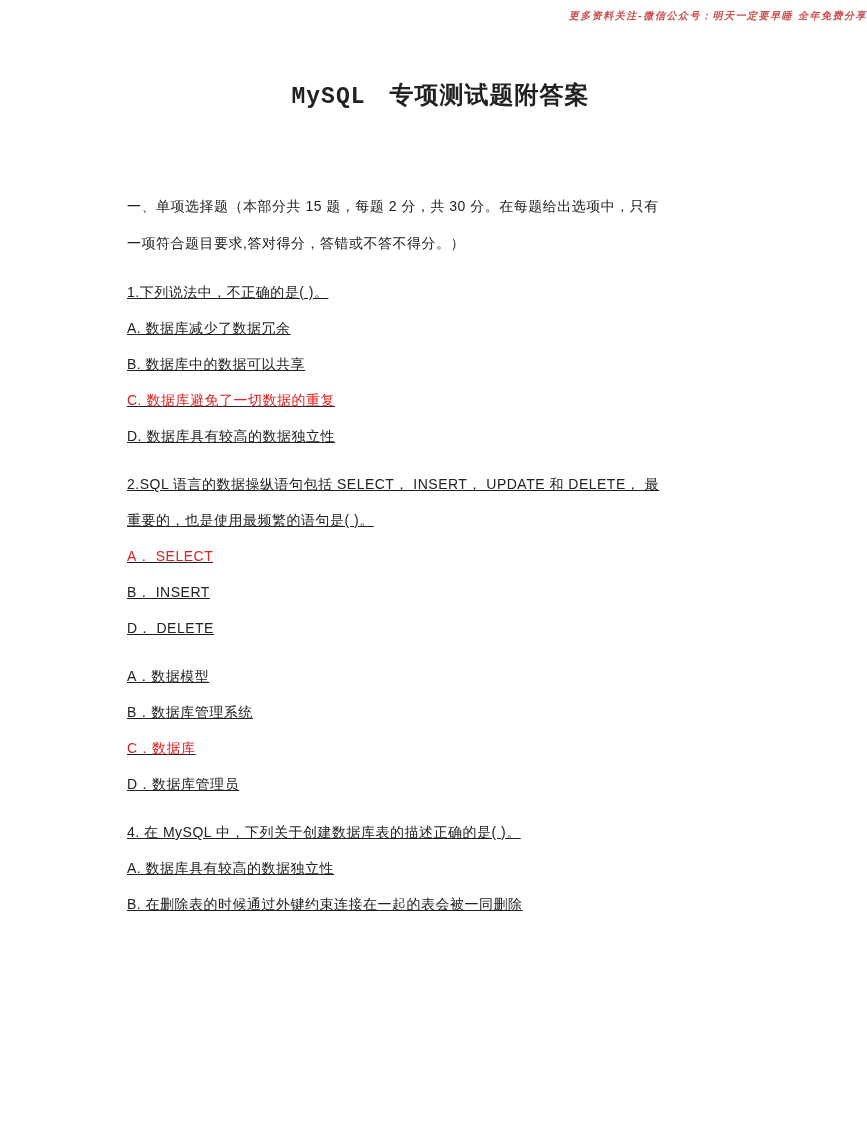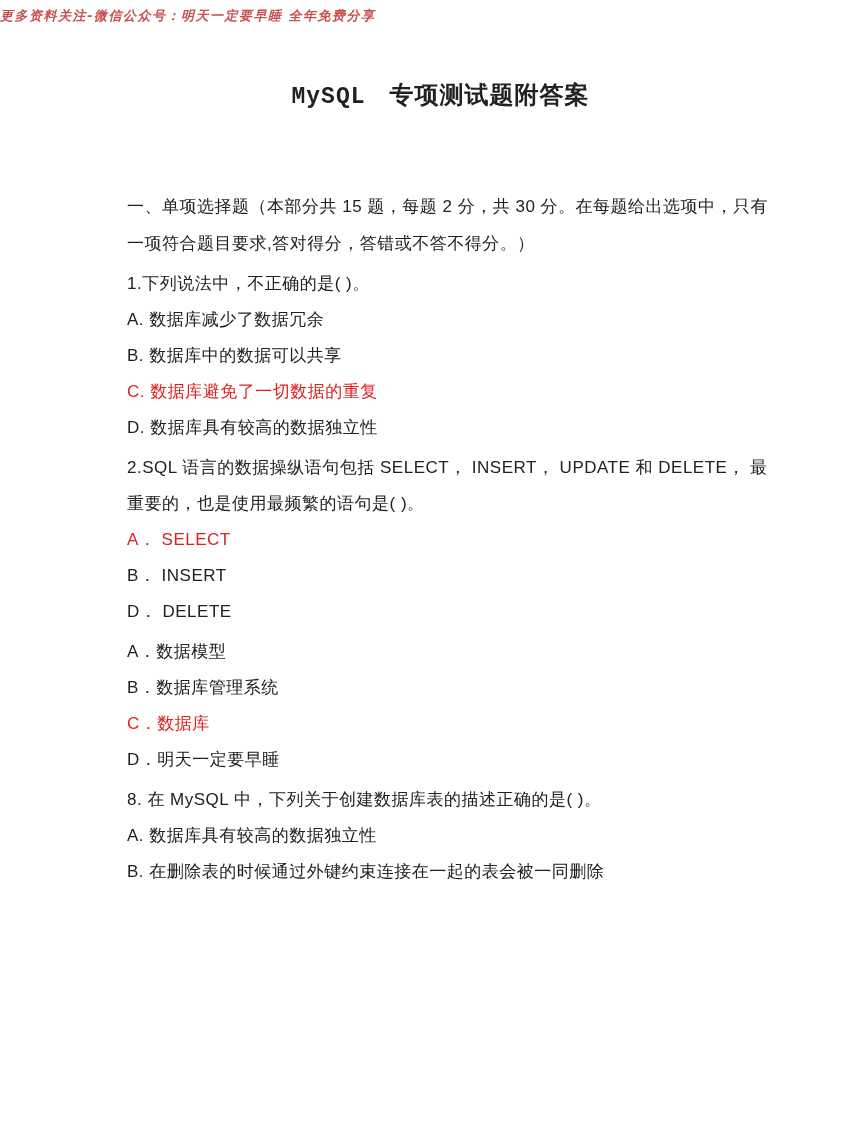--- a/index.html
+++ b/index.html
@@ -11,25 +11,25 @@
     position: relative;
     width: 867px;
     height: 1122px;
     background: var(--bg, #ffffff);
     overflow: hidden;
     font-family: "Liberation Sans", sans-serif;
     color: var(--text-color, #212121);
   }
   .notice {
     margin-top: 6px;
-    text-align: left;
+    text-align: right;
     font-family: "DejaVu Serif", serif;
     font-style: italic;
     font-weight: bold;
-    font-size: 13px;
+    font-size: 10px;
     letter-spacing: 1.5px;
     color: var(--notice-red, #c9504e);
     line-height: 20px;
   }
   .doc-title {
     margin-top: 52px;
     text-align: center;
     font-weight: bold;
     font-size: 24px;
     line-height: 34px;
@@ -46,26 +46,27 @@
     padding-left: 127px;
     padding-right: 30px;
   }
   .intro {
     margin-top: 74px;
   }
   .intro .line {
     line-height: 37px;
   }
   .line {
-    font-size: 17px;
+    font-size: 14px;
     letter-spacing: 0.5px;
     white-space: nowrap;
   }
   .question {
-    margin-top: 4px;
+    margin-top: 12px;
+    text-decoration: underline;
   }
   .question .line {
     line-height: 36px;
   }
   .red {
     color: var(--answer-red, #e02020);
   }
 </style>
 </head>
 <body>
@@ -95,22 +96,22 @@
           <div class="line stem">2.SQL 语言的数据操纵语句包括 SELECT， INSERT， UPDATE 和 DELETE， 最</div>
           <div class="line stem">重要的，也是使用最频繁的语句是( )。</div>
           <div class="line option red">A． SELECT</div>
           <div class="line option">B． INSERT</div>
           <div class="line option">D． DELETE</div>
         </div>
         <div class="question">
           <div class="line option">A．数据模型</div>
           <div class="line option">B．数据库管理系统</div>
           <div class="line option red">C．数据库</div>
-          <div class="line option">D．明天一定要早睡</div>
+          <div class="line option">D．数据库管理员</div>
         </div>
         <div class="question">
-          <div class="line stem">8. 在 MySQL 中，下列关于创建数据库表的描述正确的是( )。</div>
+          <div class="line stem">4. 在 MySQL 中，下列关于创建数据库表的描述正确的是( )。</div>
           <div class="line option">A. 数据库具有较高的数据独立性</div>
           <div class="line option">B. 在删除表的时候通过外键约束连接在一起的表会被一同删除</div>
         </div>
       </div>
   </div>
 </div>
 
 </body></html>

